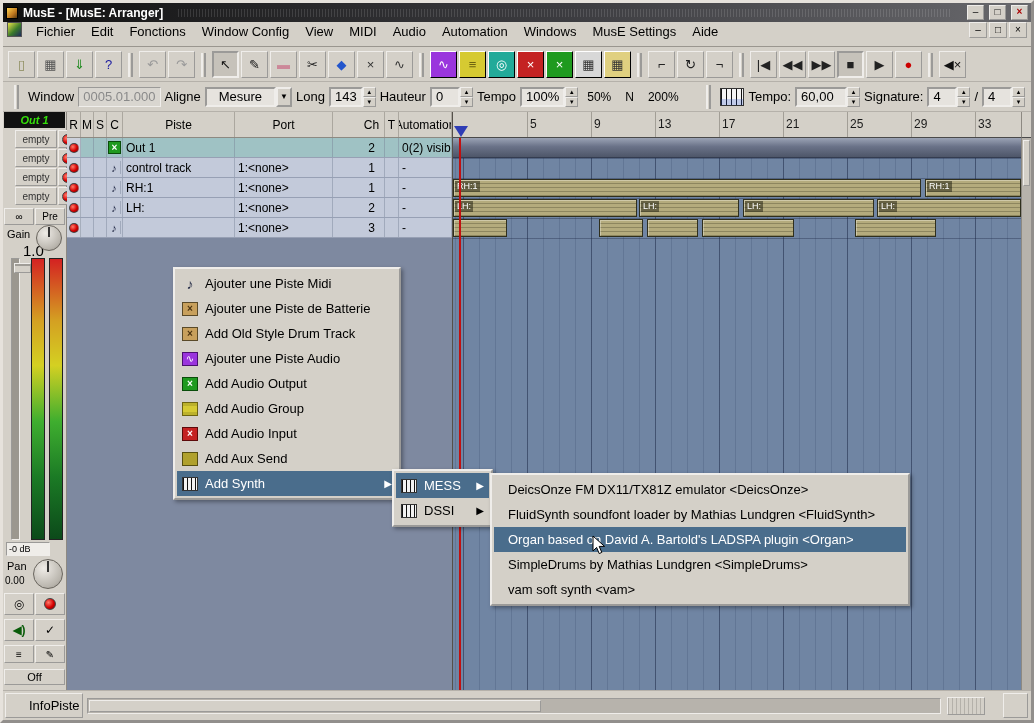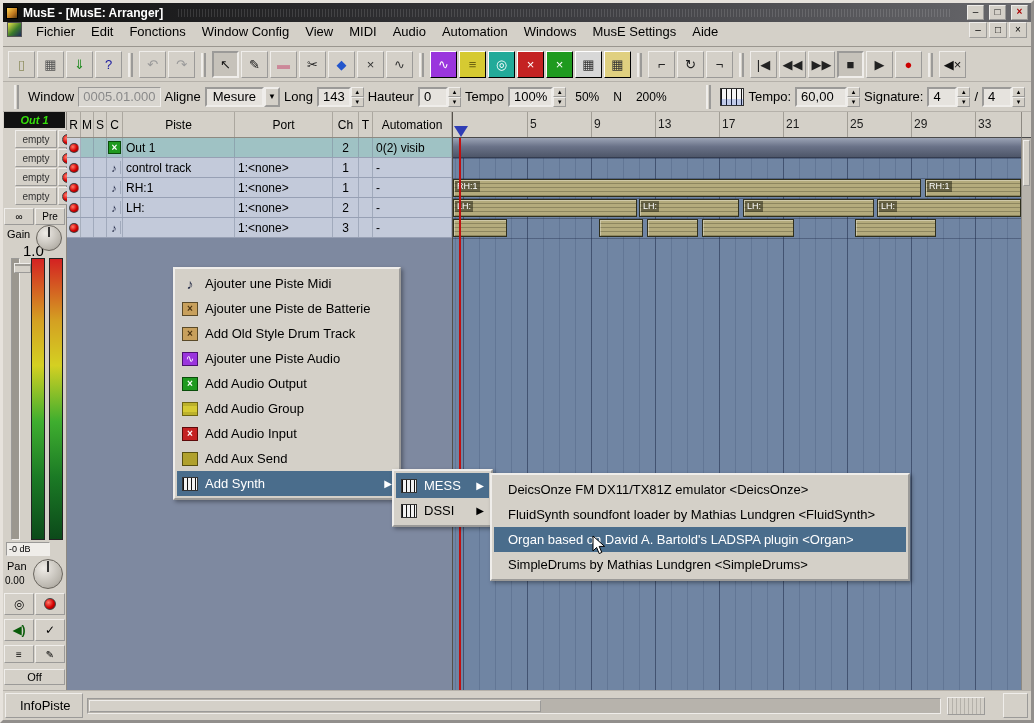--- a/index.html
+++ b/index.html
@@ -35,21 +35,21 @@
 
 #toolbar2{position:absolute;left:0;top:79px;right:0;height:30px;display:flex;align-items:center;gap:4px;padding:0 6px;border-bottom:1px solid #b5b1aa;font-size:13px;}
 .lbl{white-space:nowrap;}
 .field{height:20px;display:flex;align-items:center;padding:0 4px;background:#d9d6d0;font-size:13px;text-align:center;}
 .field.gray{color:#8a8a8a;}
 .spin{display:flex;height:20px;}
 .spin .val{display:flex;align-items:center;padding:0 4px;background:#e6e3de;border:2px inset #efedea;min-width:30px;}
 .spin .btns{display:flex;flex-direction:column;width:13px;}
 .spin .btns i{flex:1;font-style:normal;font-size:7px;line-height:7px;text-align:center;border:1px outset #efedea;background:#d4d0c8;}
 .combo{display:flex;height:20px;}
-.combo .val{display:flex;align-items:center;padding:0 6px;background:#e6e3de;border:2px inset #efedea;min-width:58px;}
+.combo .val{display:flex;align-items:center;padding:0 12px;background:#e6e3de;border:2px inset #efedea;min-width:58px;}
 .combo .arrow{width:16px;border:2px outset #efedea;background:#d4d0c8;font-size:8px;display:flex;align-items:center;justify-content:center;}
 .zoombtn{height:20px;padding:0 5px;font-size:12px;display:flex;align-items:center;}
 .kbd-icon{width:24px;height:18px;background:repeating-linear-gradient(90deg,#111 0 1px,#f5f5f5 1px 5px);border:1px solid #333;box-shadow:inset 0 -6px 0 rgba(40,80,200,.25);}
 
 
 #main{position:absolute;left:0;top:109px;right:0;bottom:30px;display:flex;}
 
 
 #mixer{width:64px;position:relative;background:#d4d0c8;border-right:1px solid #8d8982;}
 #mixer .tname{position:absolute;left:1px;top:0;right:1px;height:16px;background:#111;color:#35e00a;font-size:11px;font-weight:bold;font-style:italic;display:flex;align-items:center;justify-content:center;}
@@ -78,21 +78,21 @@
 .mbtn{width:30px;height:22px;display:flex;align-items:center;justify-content:center;font-size:12px;}
 .mbtn.small{height:18px;font-size:10px;}
 .mbtn .reddot{width:12px;height:12px;}
 .mutebtn{color:#0a5c0a;font-weight:bold;}
 #automode{position:absolute;left:1px;top:557px;width:61px;height:16px;font-size:11px;display:flex;align-items:center;justify-content:center;}
 
 
 #tracklist{width:386px;position:relative;background:#7e89a0;display:flex;flex-direction:column;border-right:1px solid #55504a;}
 #thead{height:26px;display:flex;background:#d4d0c8;border-bottom:1px solid #8d8982;font-size:12px;}
 #thead span{display:flex;align-items:center;justify-content:center;border-right:1px solid #aba79f;overflow:hidden;white-space:nowrap;}
-.w-r{width:14px;}.w-m{width:13px;}.w-s{width:13px;}.w-c{width:16px;}.w-piste{width:112px;}.w-port{width:98px;}.w-ch{width:26px;}.w-t{width:14px;}.w-auto{flex:1;}
+.w-r{width:14px;}.w-m{width:13px;}.w-s{width:13px;}.w-c{width:16px;}.w-piste{width:112px;}.w-port{width:98px;}.w-ch{width:26px;margin-left:26px;}.w-t{width:14px;}.w-auto{flex:1;}
 .trow{height:20px;display:flex;background:#c3cada;border-bottom:1px solid #97a0b4;font-size:12px;}
 .trow.sel{background:#9fc2c4;}
 .trow span{display:flex;align-items:center;justify-content:center;border-right:1px solid rgba(120,130,150,.45);overflow:hidden;white-space:nowrap;}
 .trow .w-piste,.trow .w-port,.trow .w-auto{justify-content:flex-start;padding-left:3px;}
 .trow .w-r{background:#ccd1db;}
 .trow .reddot{width:10px;height:10px;}
 .ticon{width:13px;height:13px;display:flex;align-items:center;justify-content:center;font-size:11px;}
 .ticon.midi::before{content:"♪";color:#232a45;}
 .ticon.audio-output{background:#1f9a1f;border:1px solid #0a4d0a;}
 .ticon.audio-output::before{content:"×";color:#fff;font-size:10px;font-weight:bold;}
@@ -137,21 +137,21 @@
 .micon.ic-group{background:#d6ca32;border:1px solid #6d6410;box-shadow:inset 0 3px 0 rgba(0,0,0,.12),inset 0 -3px 0 rgba(0,0,0,.12);}
 .micon.ic-input{background:#c42222;border:1px solid #5d0a0a;}
 .micon.ic-input::before{content:"×";color:#fff;font-weight:bold;font-size:10px;}
 .micon.ic-aux{background:#b0a12c;border:1px solid #57500f;}
 .micon.ic-synth{background:repeating-linear-gradient(90deg,#111 0 1px,#f2f2f2 1px 4px);border:1px solid #333;}
 .mitem3{height:25px;display:flex;align-items:center;padding:0 14px;font-size:13px;white-space:nowrap;color:#000;}
 .mitem3.hl{background:#4a6d8c;color:#fff;}
 
 
 #bottombar{position:absolute;left:0;bottom:0;right:0;height:30px;background:#d4d0c8;border-top:1px solid #b5b1aa;}
-#infopiste{position:absolute;left:2px;top:2px;width:78px;height:25px;font-size:13px;display:flex;align-items:center;padding-left:14px;}
+#infopiste{position:absolute;left:2px;top:2px;width:78px;height:25px;font-size:13px;display:flex;align-items:center;padding-left:23px;}
 #hscroll{position:absolute;left:84px;top:7px;width:854px;height:16px;background:#b7b3ac;border:1px inset #efedea;}
 #hthumb{position:absolute;left:1px;top:1px;width:452px;height:12px;}
 #zoomctl{position:absolute;left:944px;top:6px;width:38px;height:18px;background:repeating-linear-gradient(90deg,rgba(0,0,0,.15) 0 1px,transparent 1px 4px),#d4d0c8;}
 #grip{position:absolute;right:3px;top:2px;width:25px;height:25px;}
 
 
 #cursor{position:absolute;left:589px;top:532px;z-index:100;pointer-events:none;}
 </style>
 </head>
 <body>
@@ -666,20 +666,23 @@
     </div>
       <div class="mitem3">
       <span>FluidSynth soundfont loader by Mathias Lundgren &lt;FluidSynth&gt;</span>
     </div>
       <div class="mitem3 hl">
       <span>Organ based on David A. Bartold's LADSPA plugin &lt;Organ&gt;</span>
     </div>
       <div class="mitem3">
       <span>SimpleDrums by Mathias Lundgren &lt;SimpleDrums&gt;</span>
     </div>
+      <div class="mitem3">
+      <span>vam soft synth &lt;vam&gt;</span>
+    </div>
     </div>
 
   <div id="bottombar">
     <span id="infopiste" class="raised1">InfoPiste</span>
     <div id="hscroll">
       <span id="hthumb" class="raised1"></span>
     </div>
     <span id="zoomctl" class="raised1"></span>
     <span id="grip" class="raised1"></span>
   </div>

